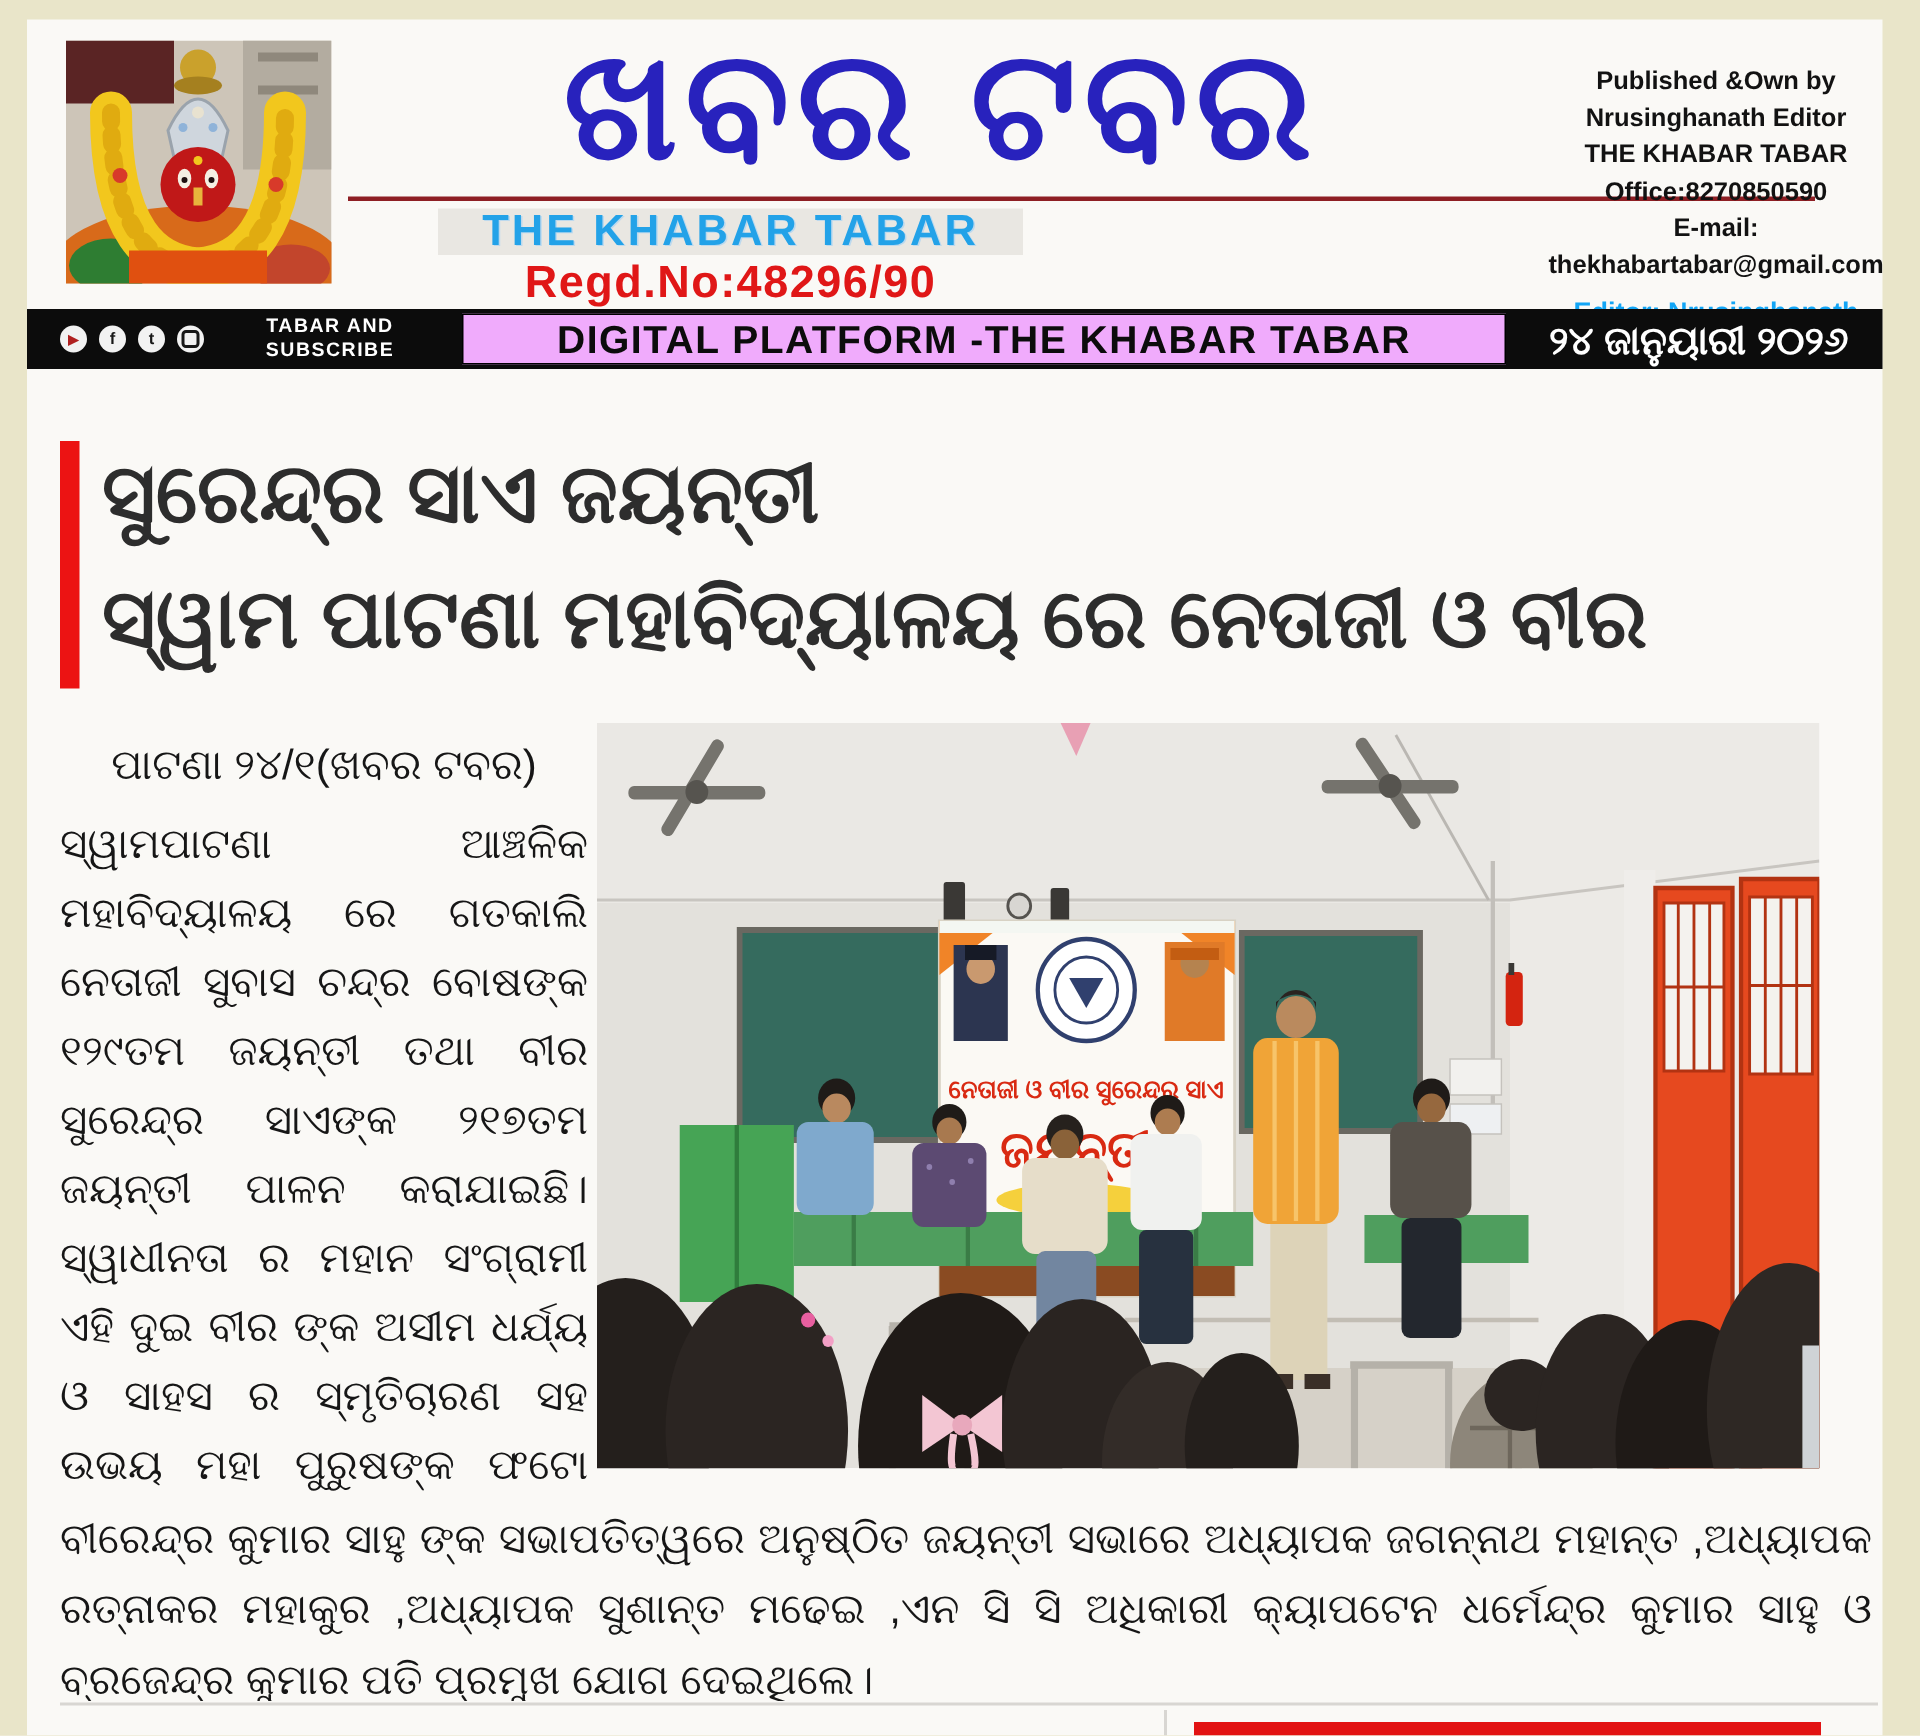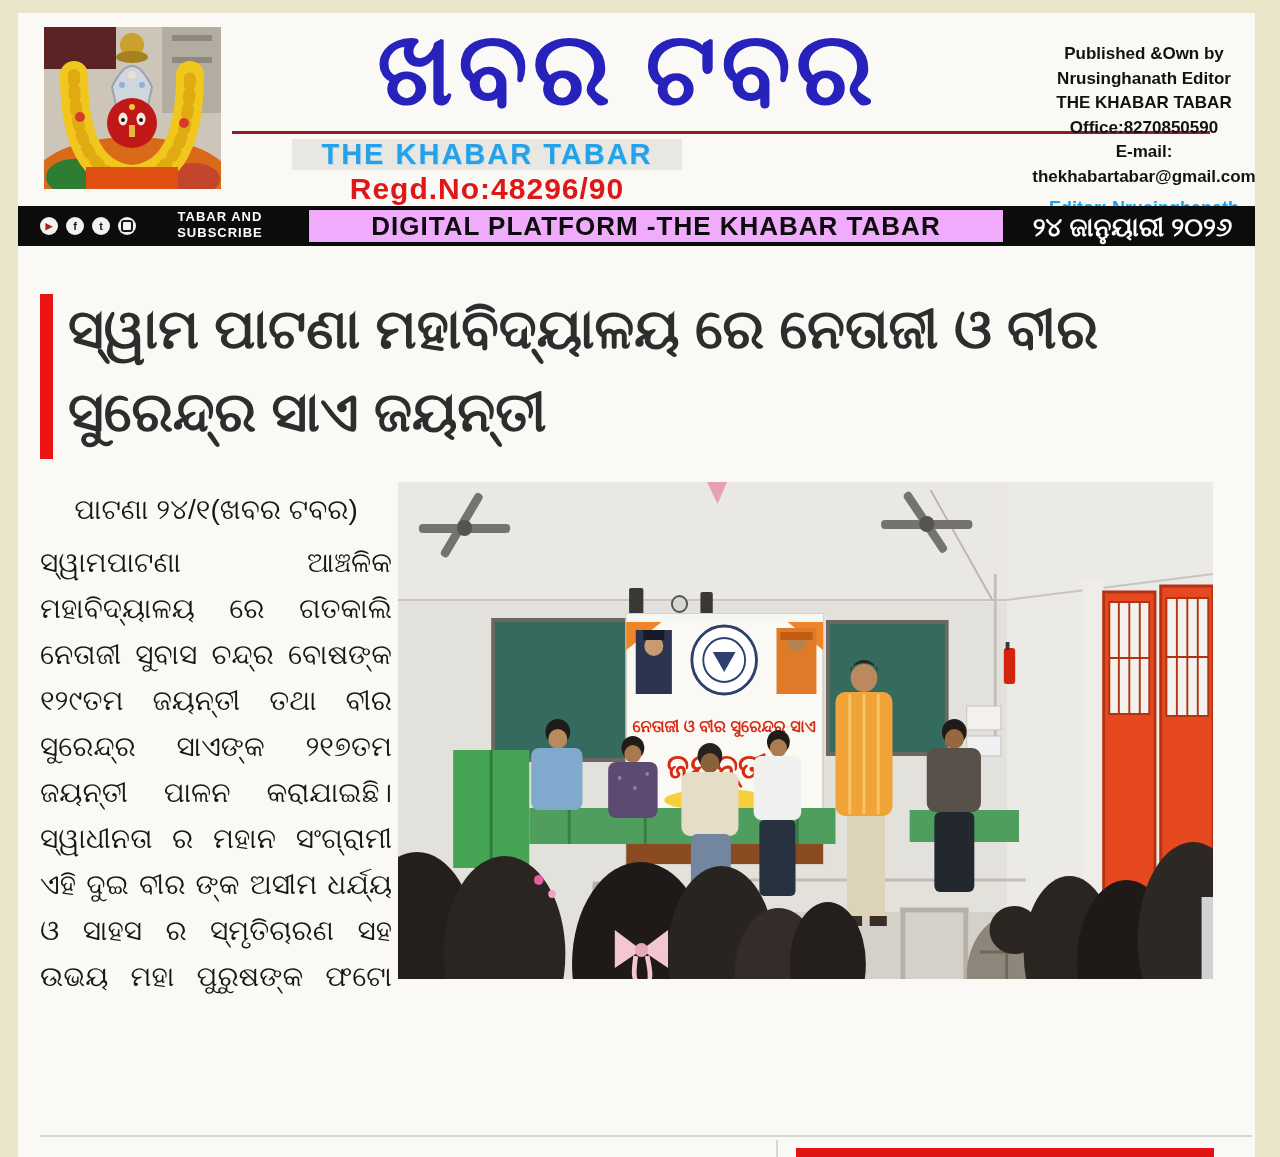--- a/index.html
+++ b/index.html
@@ -4,21 +4,21 @@
 <style>
   html,body{margin:0;padding:0;}
   body{font-family:"Liberation Sans",sans-serif;background:#e9e5c9;}
   #canvas{position:relative;width:1280px;height:1157px;background:#e9e5c9;overflow:hidden;}
   .card{position:absolute;left:18px;top:13px;width:1237px;height:1144px;background:#faf9f6;}
 
   
   .logo-box{position:absolute;left:44px;top:27px;width:177px;height:162px;}
   .mast-title{position:absolute;left:220px;top:10px;width:815px;text-align:center;
     font-size:102px;font-weight:800;color:#2822bd;letter-spacing:5px;line-height:120px;
-    white-space:nowrap;overflow:hidden;font-family:Liberation Serif, serif;}
+    white-space:nowrap;overflow:hidden;}
   .mast-rule{position:absolute;left:232px;top:131px;width:978px;height:3px;background:#8e1f24;}
   .mast-sub{position:absolute;left:292px;top:139px;width:390px;height:31px;background:#e9e7e2;
     display:flex;align-items:center;justify-content:center;font-size:29px;font-weight:800;
     color:#23a2e8;letter-spacing:2px;text-shadow:1px 1px 0 #bcd9ee;}
   .mast-regd{position:absolute;left:292px;top:172px;width:390px;text-align:center;
     font-size:30px;font-weight:800;color:#e01717;letter-spacing:1px;}
   .pub-block{position:absolute;left:1030px;top:30px;width:228px;text-align:center;
     font-size:17px;font-weight:700;color:#121212;line-height:24.5px;margin-top:12px;}
   .pub-editor{margin-top:7px;color:#12a5f5;font-size:18px;font-weight:800;}
 
@@ -123,22 +123,22 @@
     <div class="follow">
       <div>TABAR AND</div>
       <div>SUBSCRIBE</div>
     </div>
     <div class="platform-box">DIGITAL PLATFORM -THE KHABAR TABAR</div>
     <div class="bar-date">୨୪ ଜାନୁୟାରୀ ୨୦୨୬</div>
   </div>
 
   <div class="head-bar"></div>
   <div class="headline">
+    <div>ସୁରେନ୍ଦ୍ର ସାଏ ଜୟନ୍ତୀ</div>
     <div>ସ୍ୱାମ ପାଟଣା ମହାବିଦ୍ୟାଳୟ ରେ ନେତାଜୀ ଓ ବୀର</div>
-    <div>ସୁରେନ୍ଦ୍ର ସାଏ ଜୟନ୍ତୀ</div>
   </div>
 
   <div class="dateline">ପାଟଣା ୨୪/୧(ଖବର ଟବର)</div>
   <div class="body-left">ସ୍ୱାମପାଟଣା ଆଞ୍ଚଳିକ ମହାବିଦ୍ୟାଳୟ ରେ ଗତକାଲି ନେତାଜୀ ସୁବାସ ଚନ୍ଦ୍ର ବୋଷଙ୍କ ୧୨୯ତମ ଜୟନ୍ତୀ ତଥା ବୀର ସୁରେନ୍ଦ୍ର ସାଏଙ୍କ ୨୧୭ତମ ଜୟନ୍ତୀ ପାଳନ କରାଯାଇଛି।ସ୍ୱାଧୀନତା ର ମହାନ ସଂଗ୍ରାମୀ ଏହି ଦୁଇ ବୀର ଙ୍କ ଅସୀମ ଧର୍ଯ୍ୟ ଓ ସାହସ ର ସ୍ମୃତିଚାରଣ ସହ ଉଭୟ ମହା ପୁରୁଷଙ୍କ ଫଟୋ ଚିତ୍ରରେ ମାଲ୍ୟାର୍ପଣ ପୂର୍ବକ ଶ୍ରଦ୍ଧା ସୁମନ ପ୍ରଦାନ କରାଯାଇଥିଲା। ଅଧ୍ୟକ୍ଷ</div>
 
   <div class="photo">
     <svg viewBox="0 0 857 497" preserveAspectRatio="none">
       <rect width="857" height="497" fill="#e3e1dc"></rect>
       <rect x="0" y="0" width="857" height="120" fill="#eae8e4"></rect>
       <polygon points="640,0 857,0 857,497 640,497" fill="#eceae6"></polygon>
@@ -292,17 +292,18 @@
         <line x1="640" y1="436" x2="640" y2="497" stroke="#6e675c" stroke-width="3"></line>
         <ellipse cx="648" cy="448" rx="26" ry="24" fill="#2b2522"></ellipse>
         <ellipse cx="706" cy="472" rx="48" ry="78" fill="#2b2522"></ellipse>
         <ellipse cx="766" cy="480" rx="52" ry="82" fill="#1f1a17"></ellipse>
         <ellipse cx="836" cy="458" rx="58" ry="98" fill="#2e2824"></ellipse>
         <rect x="845" y="415" width="12" height="82" fill="#cfd3d6"></rect>
       </g>
     </svg>
   </div>
 
+  <div class="body-bottom">ବୀରେନ୍ଦ୍ର କୁମାର ସାହୁ ଙ୍କ ସଭାପତିତ୍ୱରେ ଅନୁଷ୍ଠିତ ଜୟନ୍ତୀ ସଭାରେ ଅଧ୍ୟାପକ ଜଗନ୍ନାଥ ମହାନ୍ତ ,ଅଧ୍ୟାପକ ରତ୍ନାକର ମହାକୁର ,ଅଧ୍ୟାପକ ସୁଶାନ୍ତ ମଢେଇ ,ଏନ ସି ସି ଅଧିକାରୀ କ୍ୟାପଟେନ ଧର୍ମେନ୍ଦ୍ର କୁମାର ସାହୁ ଓ ବ୍ରଜେନ୍ଦ୍ର କୁମାର ପତି ପ୍ରମୁଖ ଯୋଗ ଦେଇଥିଲେ।</div>
 
   <div class="divider-h"></div>
   <div class="divider-v"></div>
   <div class="next-red"></div>
 </div>
 
 </body></html>

